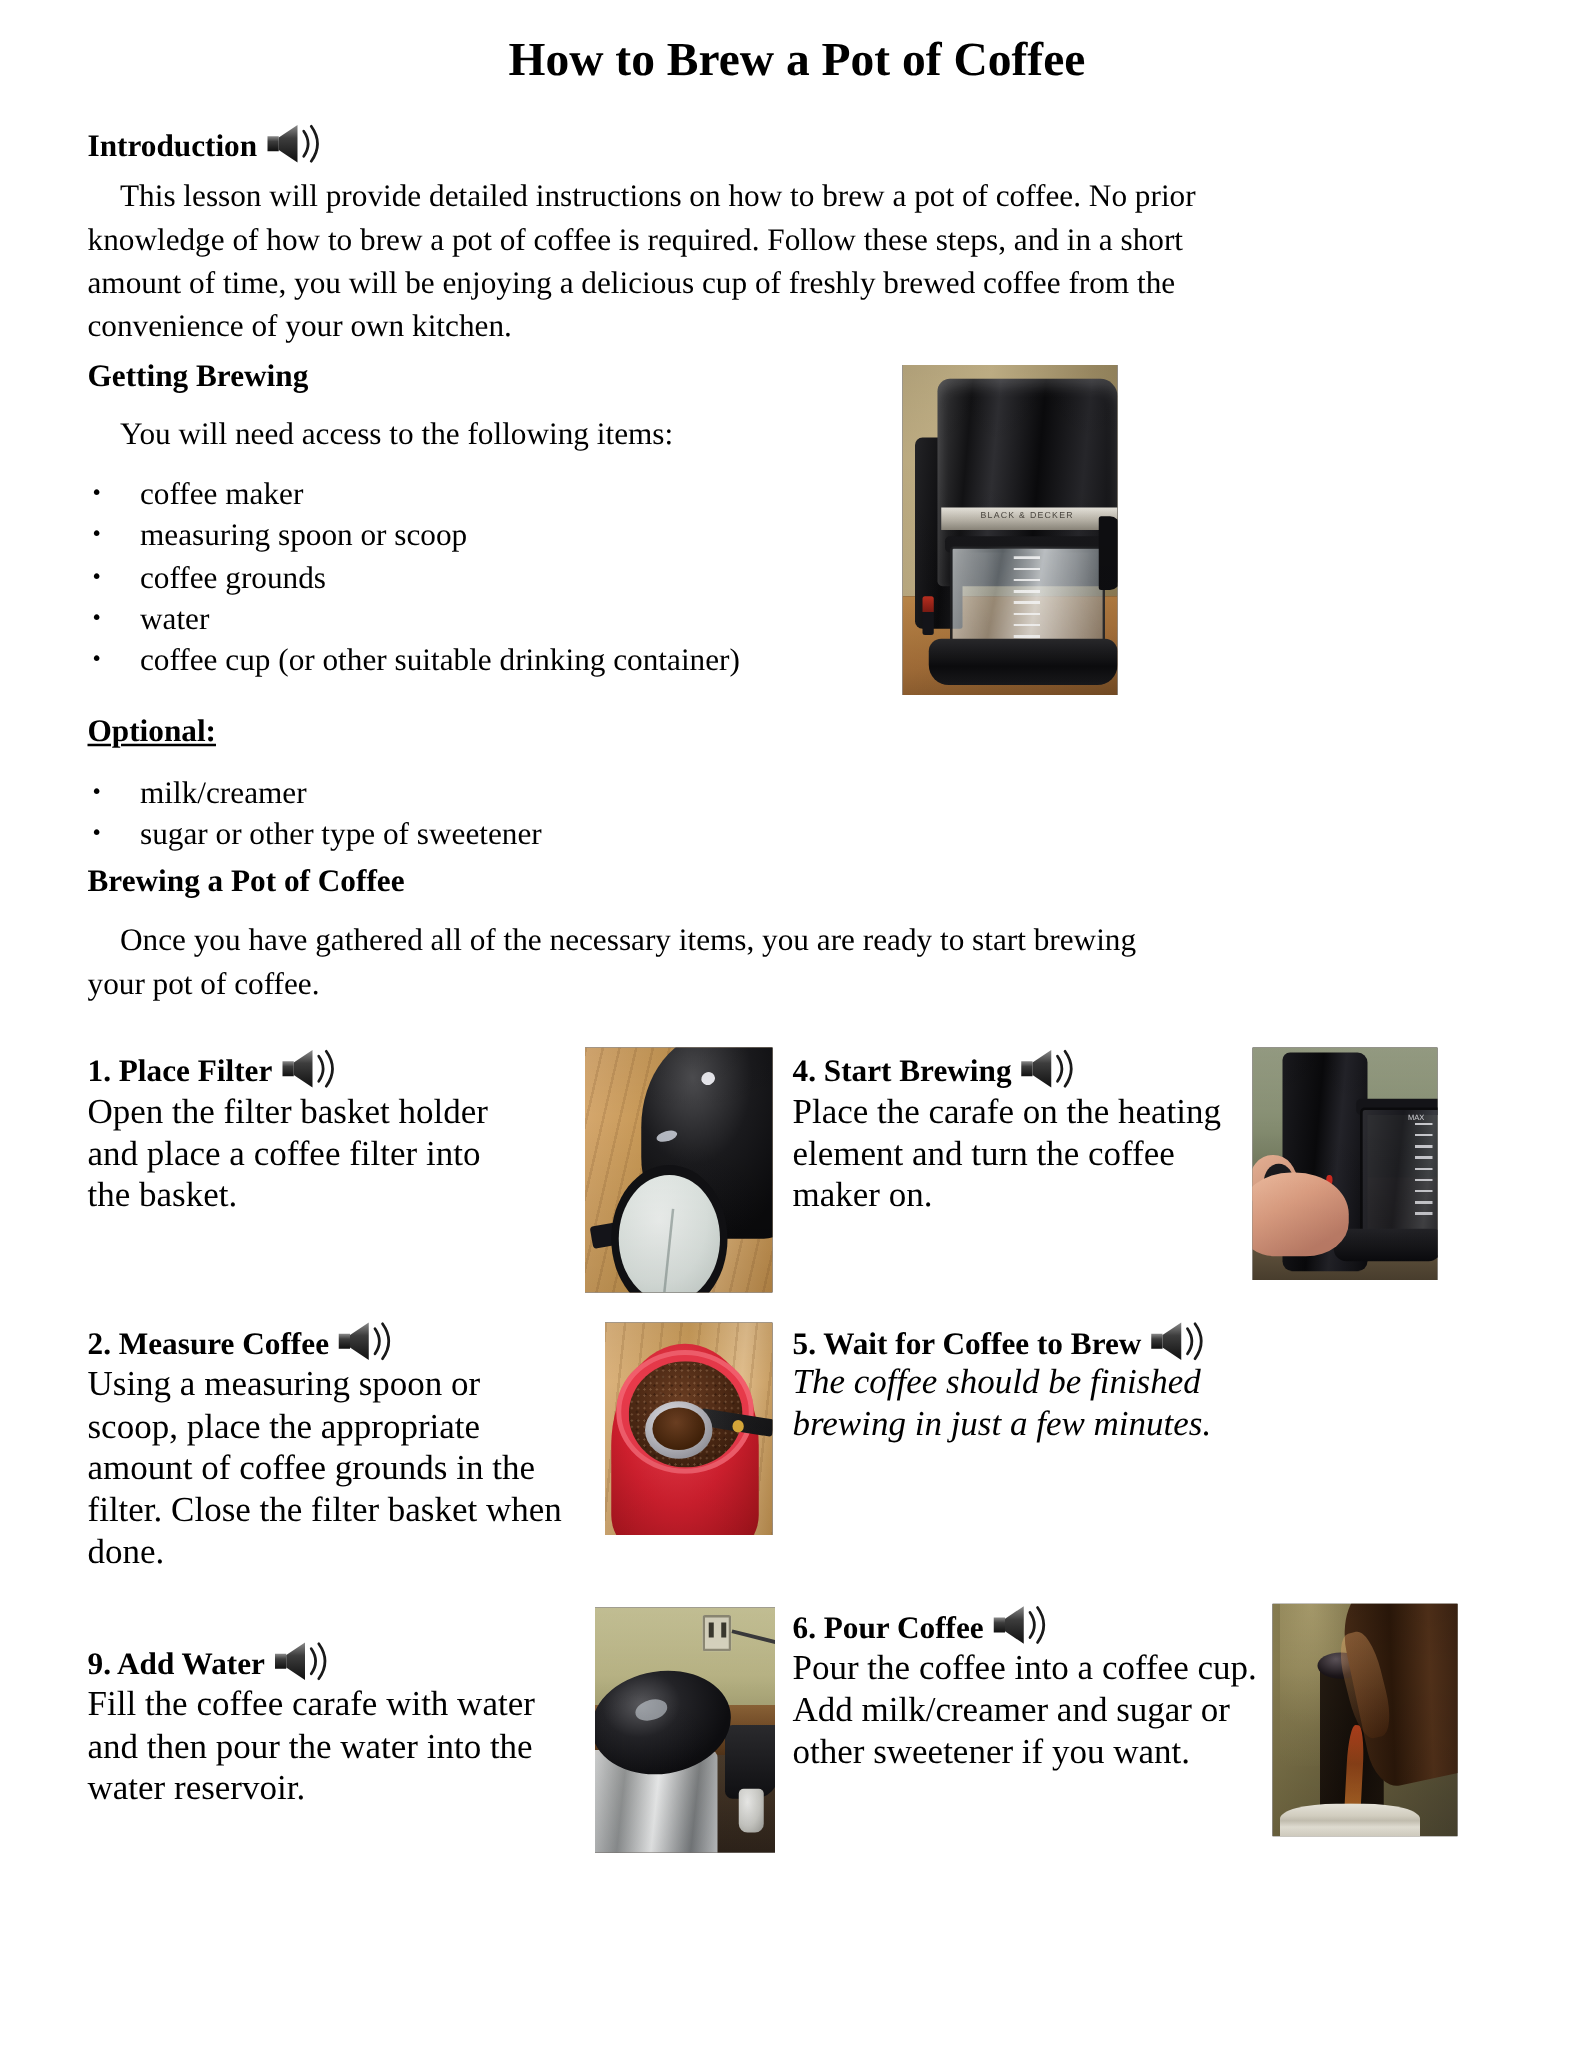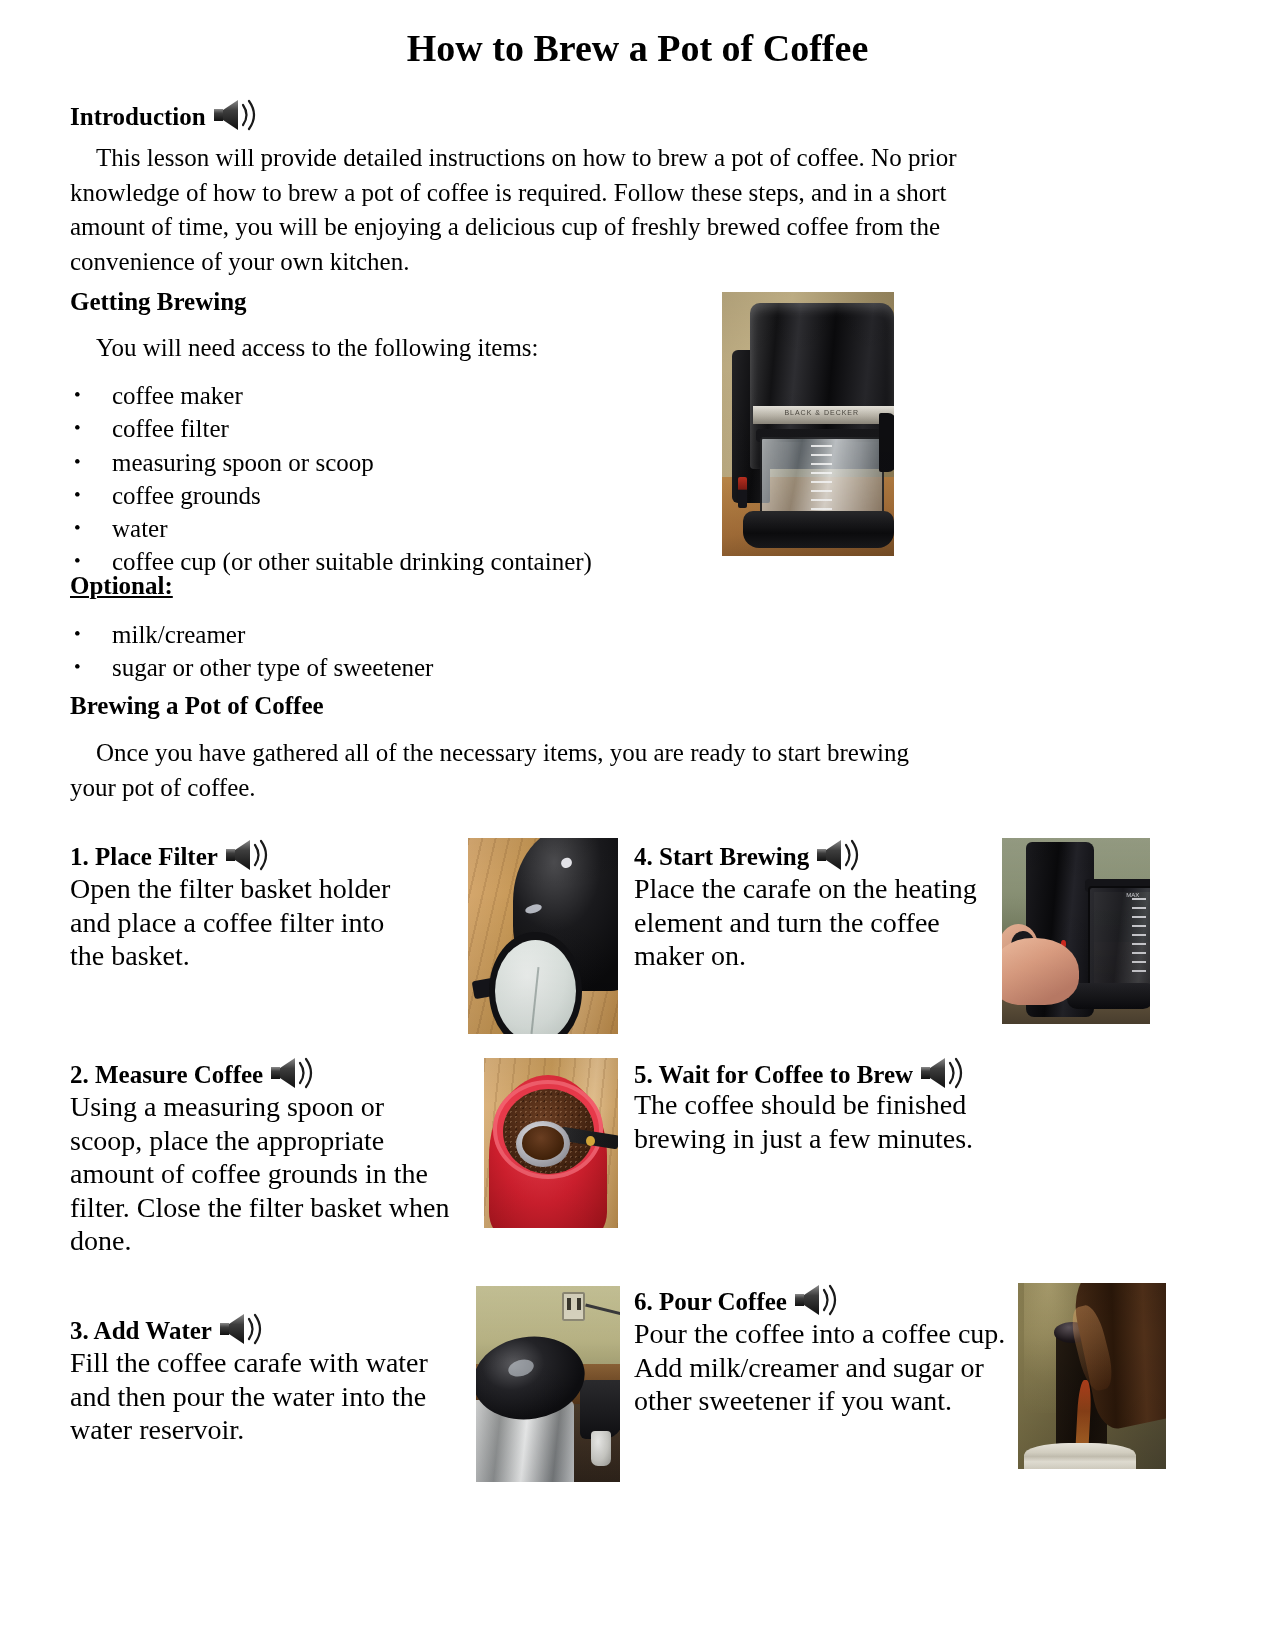--- a/index.html
+++ b/index.html
@@ -460,21 +460,20 @@
   <div class="h-sec" style="left:70px; top:288px;">
     <span>Getting Brewing</span>
   </div>
 
   <div class="para" style="left:70px; top:331px; width:600px;">
     <span class="indent"></span><span>You will need access to the following items:</span>
   </div>
 
   <ul class="blist" style="left:70px; top:366px; width:620px;margin-top:13px;">
     <li><span>coffee maker</span></li>
-    <li><span>coffee filter</span></li>
     <li><span>measuring spoon or scoop</span></li>
     <li><span>coffee grounds</span></li>
     <li><span>water</span></li>
     <li><span>coffee cup (or other suitable drinking container)</span></li>
   </ul>
 
   <div class="photo pA" style="left:722px; top:292px; width:172px; height:264px;">
     <div class="layer wall"></div>
     <div class="layer counter"></div>
     <div class="layer resv"></div>
@@ -594,26 +593,26 @@
       <span>5. Wait for Coffee to Brew</span>
       <span class="spk">
         <svg width="52" height="34" viewBox="0 0 52 34" aria-hidden="true">
           <rect x="2" y="11" width="9" height="12" fill="url(#spkg)"></rect>
           <polygon points="11,12 26,2 26,32 11,22" fill="url(#spkg)"></polygon>
           <path d="M31 7 Q38 17 31 27" stroke="#1a1a1a" stroke-width="2.2" fill="none" stroke-linecap="round"></path>
           <path d="M37 3 Q47 17 37 31" stroke="#1a1a1a" stroke-width="2.2" fill="none" stroke-linecap="round"></path>
         </svg>
       </span>
     </div>
-    <div class="step-body" style="width:360px; margin-top:-2px;">The coffee should be finished brewing in just a few minutes.</div>
+    <div class="step-body" style="width:360px; margin-top:-2px;font-style:italic;">The coffee should be finished brewing in just a few minutes.</div>
   </div>
 
   <div class="step" style="left:70px; top:1312px; width:400px;">
     <div class="step-title">
-      <span>3. Add Water</span>
+      <span>9. Add Water</span>
       <span class="spk">
         <svg width="52" height="34" viewBox="0 0 52 34" aria-hidden="true">
           <rect x="2" y="11" width="9" height="12" fill="url(#spkg)"></rect>
           <polygon points="11,12 26,2 26,32 11,22" fill="url(#spkg)"></polygon>
           <path d="M31 7 Q38 17 31 27" stroke="#1a1a1a" stroke-width="2.2" fill="none" stroke-linecap="round"></path>
           <path d="M37 3 Q47 17 37 31" stroke="#1a1a1a" stroke-width="2.2" fill="none" stroke-linecap="round"></path>
         </svg>
       </span>
     </div>
     <div class="step-body" style="width:372px;">Fill the coffee carafe with water and then pour the water into the water reservoir.</div>

